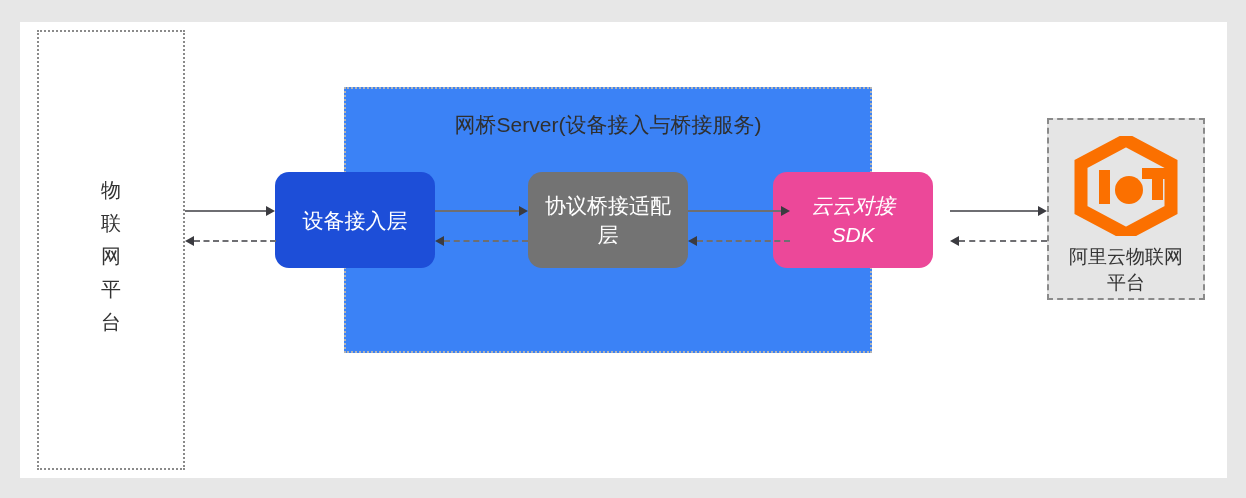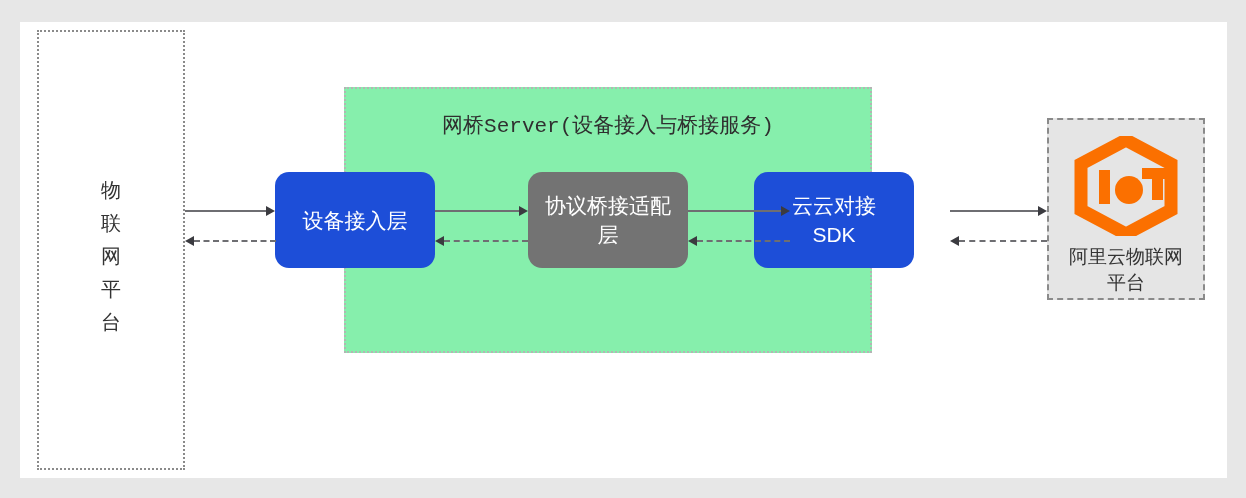--- a/index.html
+++ b/index.html
@@ -48,22 +48,21 @@
   }
   #iot-platform-label .ch { display: block; }
 
   
   #bridge-server-box {
     left: 324px;
     top: 65px;
     width: 528px;
     height: 266px;
     border: 2px dotted #b4b4b4;
-    background: #86efac;
-    font-family: Liberation Mono, monospace;
+    background: #3b82f6;
   }
   #bridge-server-title {
     position: absolute;
     left: 0;
     right: 0;
     top: 22px;
     text-align: center;
     font-size: 21px;
     color: #2f2f2f;
     white-space: nowrap;
@@ -81,21 +80,21 @@
     justify-content: center;
     color: #ffffff;
     font-size: 21px;
     line-height: 29px;
     text-align: center;
     padding: 0 10px;
     box-sizing: border-box;
   }
   #box-device-access { left: 255px; background: #1d4ed8; }
   #box-protocol-bridge { left: 508px; background: #737373; }
-  #box-cloud-sdk { left: 734px; background: #1d4ed8; }
+  #box-cloud-sdk { left: 753px; background: #ec4899; font-style: italic; }
 
   
   #aliyun-iot-box {
     left: 1027px;
     top: 96px;
     width: 158px;
     height: 182px;
     border: 2px dashed #8a8a8a;
     background: #e5e5e5;
   }

